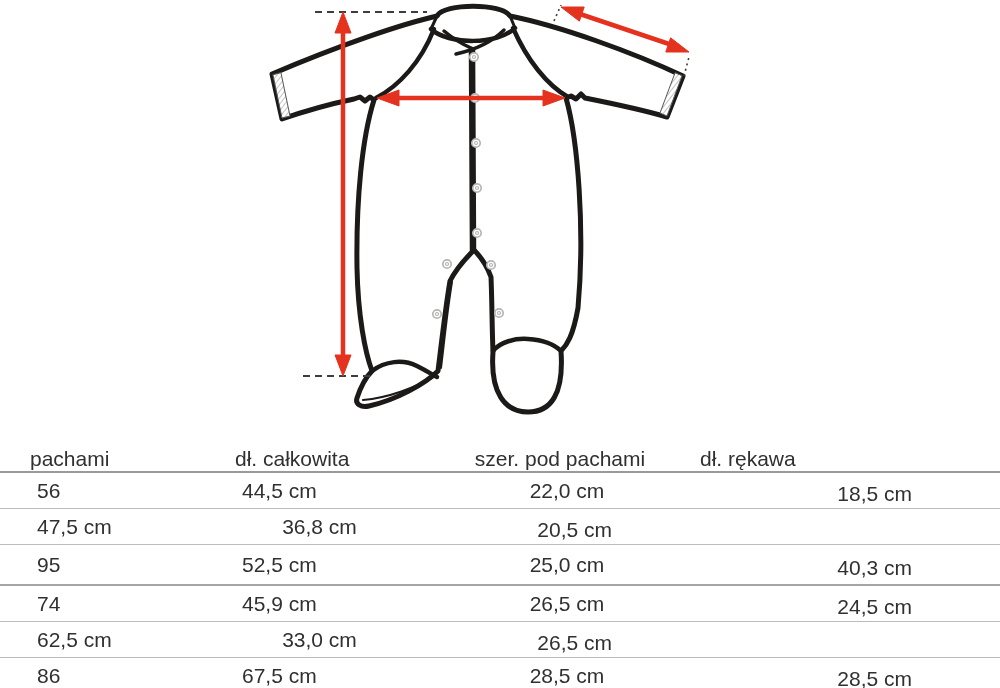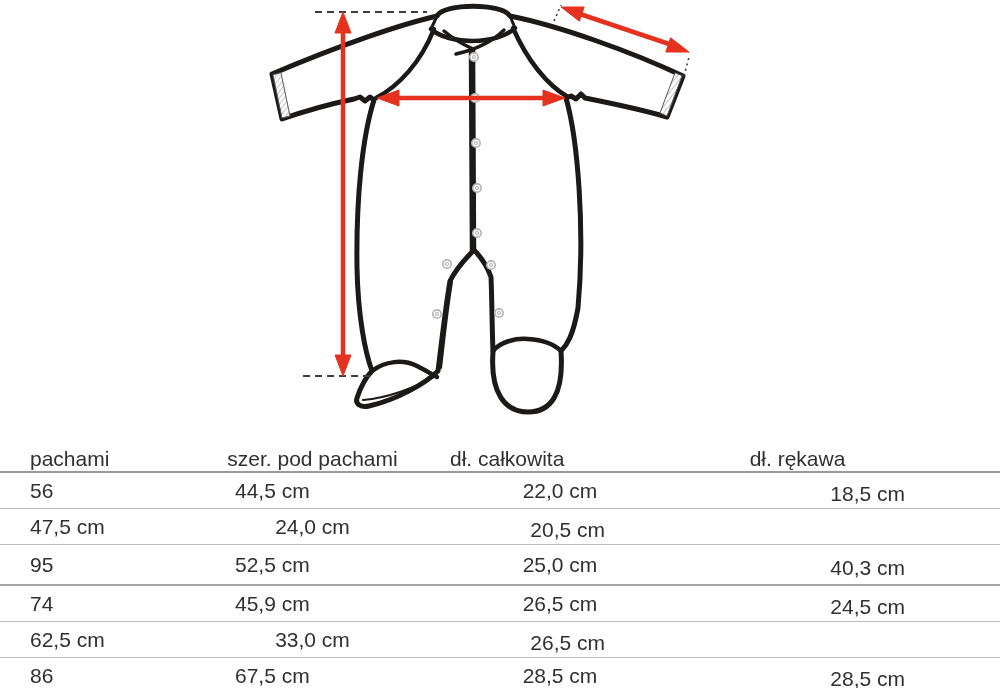--- a/index.html
+++ b/index.html
@@ -19,28 +19,28 @@
   .diagram-wrap{width:1000px;height:445px;}
   .diagram-wrap svg{display:block;}
 
   .size-table{width:1000px;}
   .thead,.tr{
     display:grid;
     grid-template-columns:205px 215px 280px 300px;
     align-items:center;
   }
   .thead{height:26px;border-bottom:2px solid var(--sep-medium);}
-  .tr{height:35px;border-bottom:1px solid var(--sep-light);}
+  .tr{height:35px;border-bottom:1px solid var(--sep-light);padding-left:7px;}
   .tr.group-end{height:39px;border-bottom:2px solid #a5a5a5;}
   .th,.td{font-size:21px;line-height:1;color:var(--text-dark);white-space:nowrap;}
   .c0{padding-left:30px;text-align:left;}
   .c1{padding-left:30px;text-align:left;}
   .c2{text-align:center;}
   .td.c3{text-align:right;padding-right:95px;margin-top:6px;}
-  .th.c3{text-align:center;padding-right:105px;}
+  .th.c3{text-align:left;padding-right:105px;}
 </style>
 </head>
 <body>
 
 <div class="diagram-wrap">
   <svg width="1000" height="445" viewBox="0 0 1000 445" xmlns="http://www.w3.org/2000/svg">
     <defs>
       <pattern id="hatch" width="4" height="4" patternUnits="userSpaceOnUse" patternTransform="rotate(38)">
         <rect width="4" height="4" fill="#ffffff"></rect>
         <line x1="0" y1="0" x2="0" y2="4" stroke="#9a9a9a" stroke-width="1.2"></line>
@@ -155,34 +155,34 @@
         <polygon points="561,7 584.2,7 579.4,21.2"></polygon>
         <polygon points="689,52 670.6,37.8 665.8,52"></polygon>
       </g>
     </g>
   </svg>
 </div>
 
 <div class="size-table">
   <div class="thead">
     <div class="th c0">pachami</div>
+    <div class="th c1">dł. całkowita</div>
     <div class="th c2">szer. pod pachami</div>
-    <div class="th c1">dł. całkowita</div>
     <div class="th c3">dł. rękawa</div>
   </div>
   <div>
       <div class="tr">
         <div class="td c0">56</div>
         <div class="td c1">44,5 cm</div>
         <div class="td c2">22,0 cm</div>
         <div class="td c3">18,5 cm</div>
       </div>
       <div class="tr">
         <div class="td c1">47,5 cm</div>
-        <div class="td c2">24,0 cm</div>
+        <div class="td c2">36,8 cm</div>
         <div class="td c3">20,5 cm</div>
       </div>
       <div class="tr group-end">
         <div class="td c0">95</div>
         <div class="td c1">52,5 cm</div>
         <div class="td c2">25,0 cm</div>
         <div class="td c3">40,3 cm</div>
       </div>
       <div class="tr">
         <div class="td c0">74</div>

